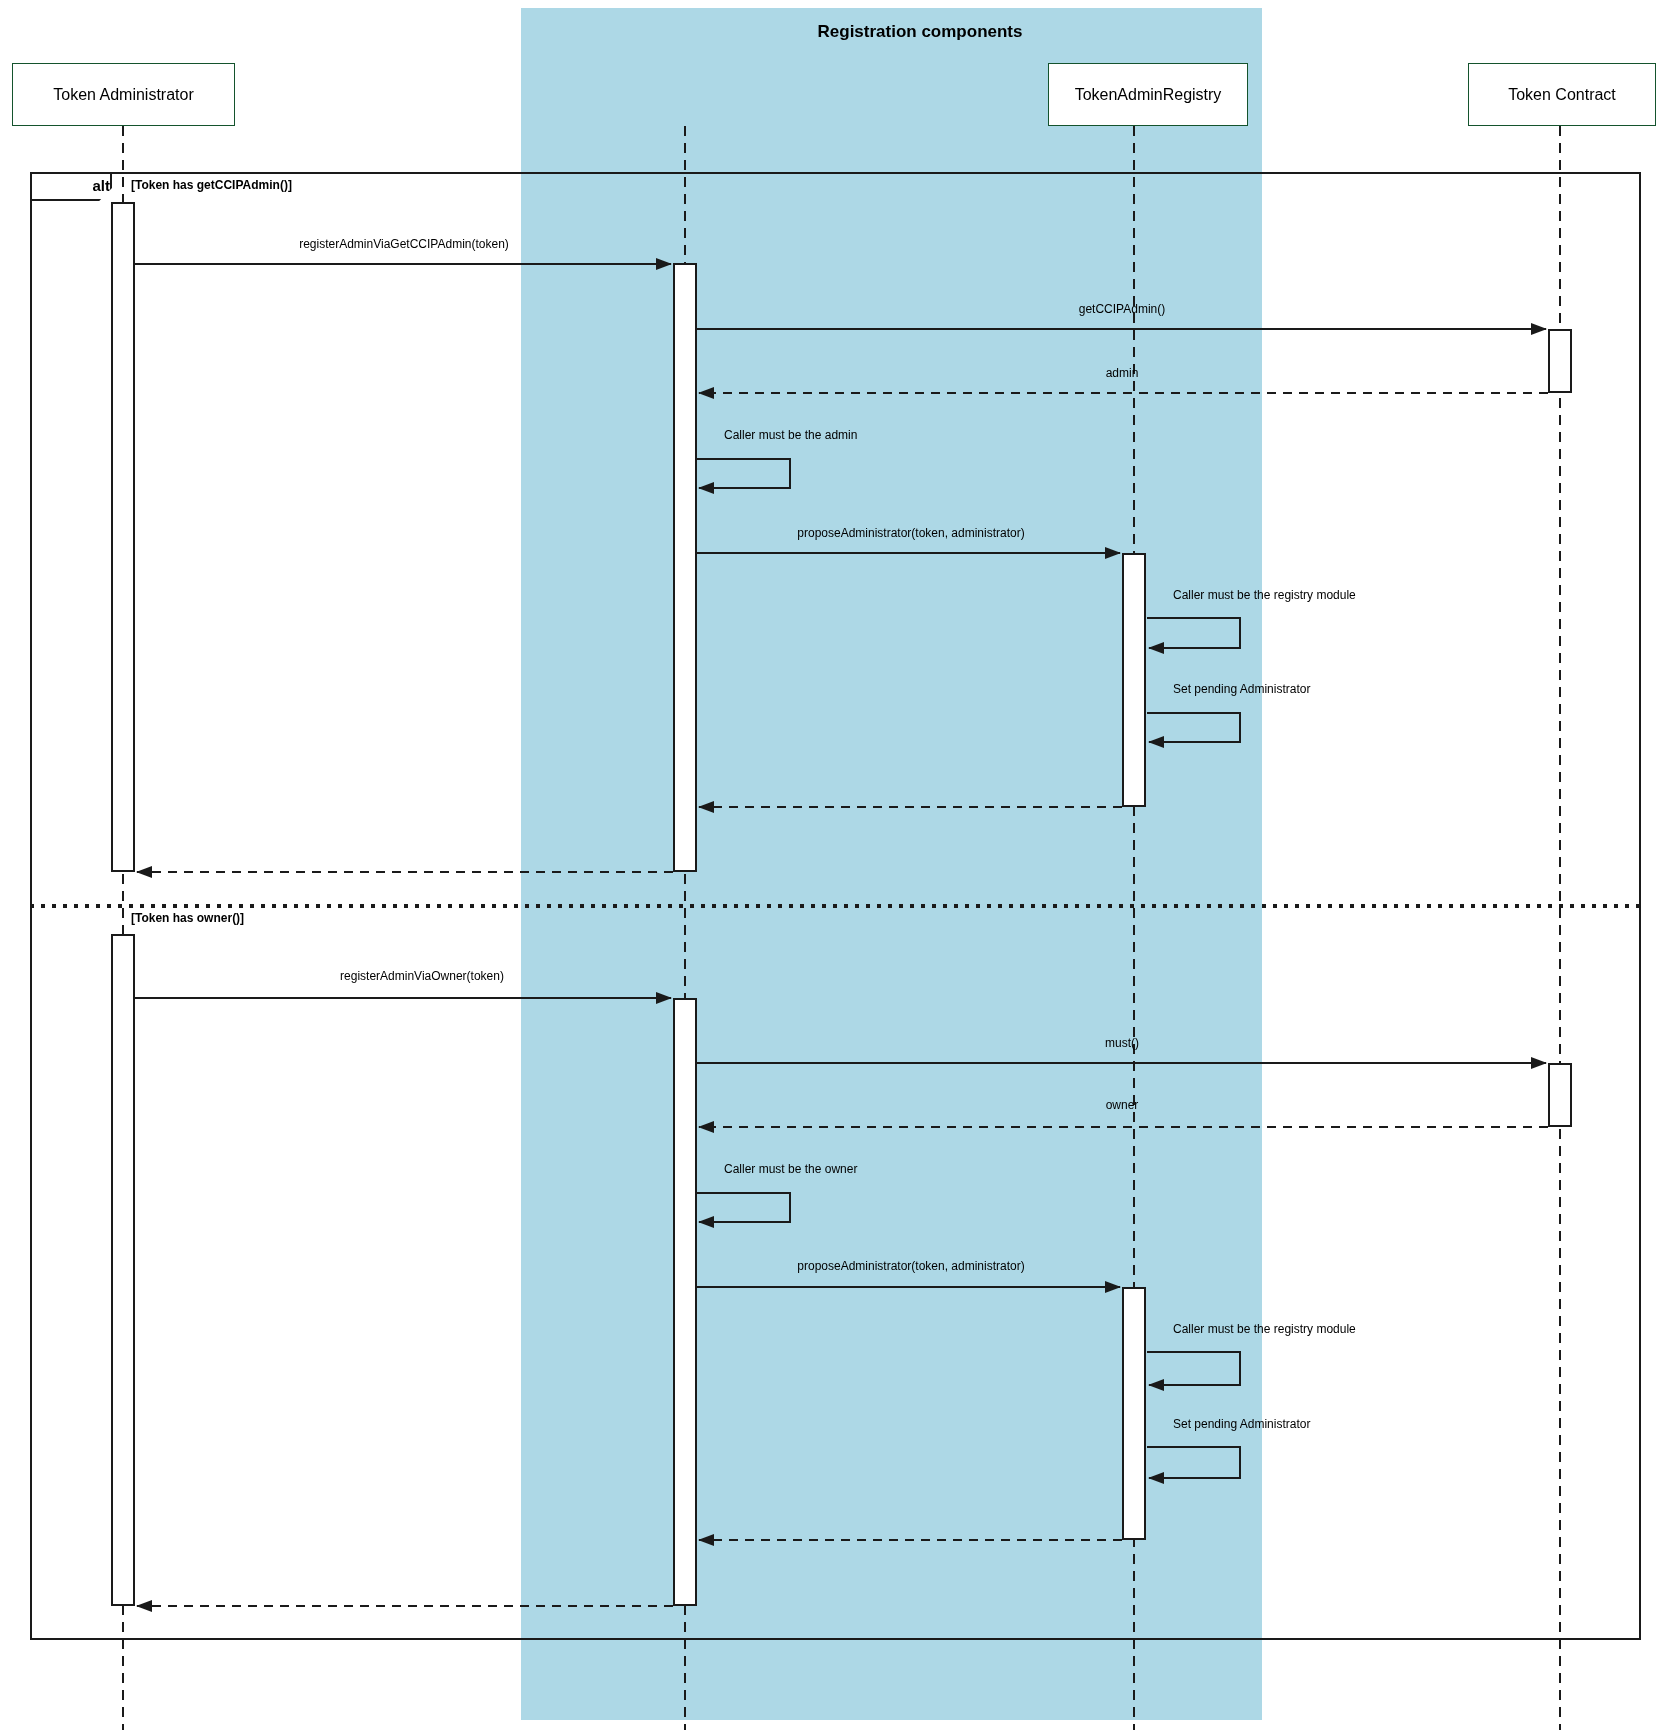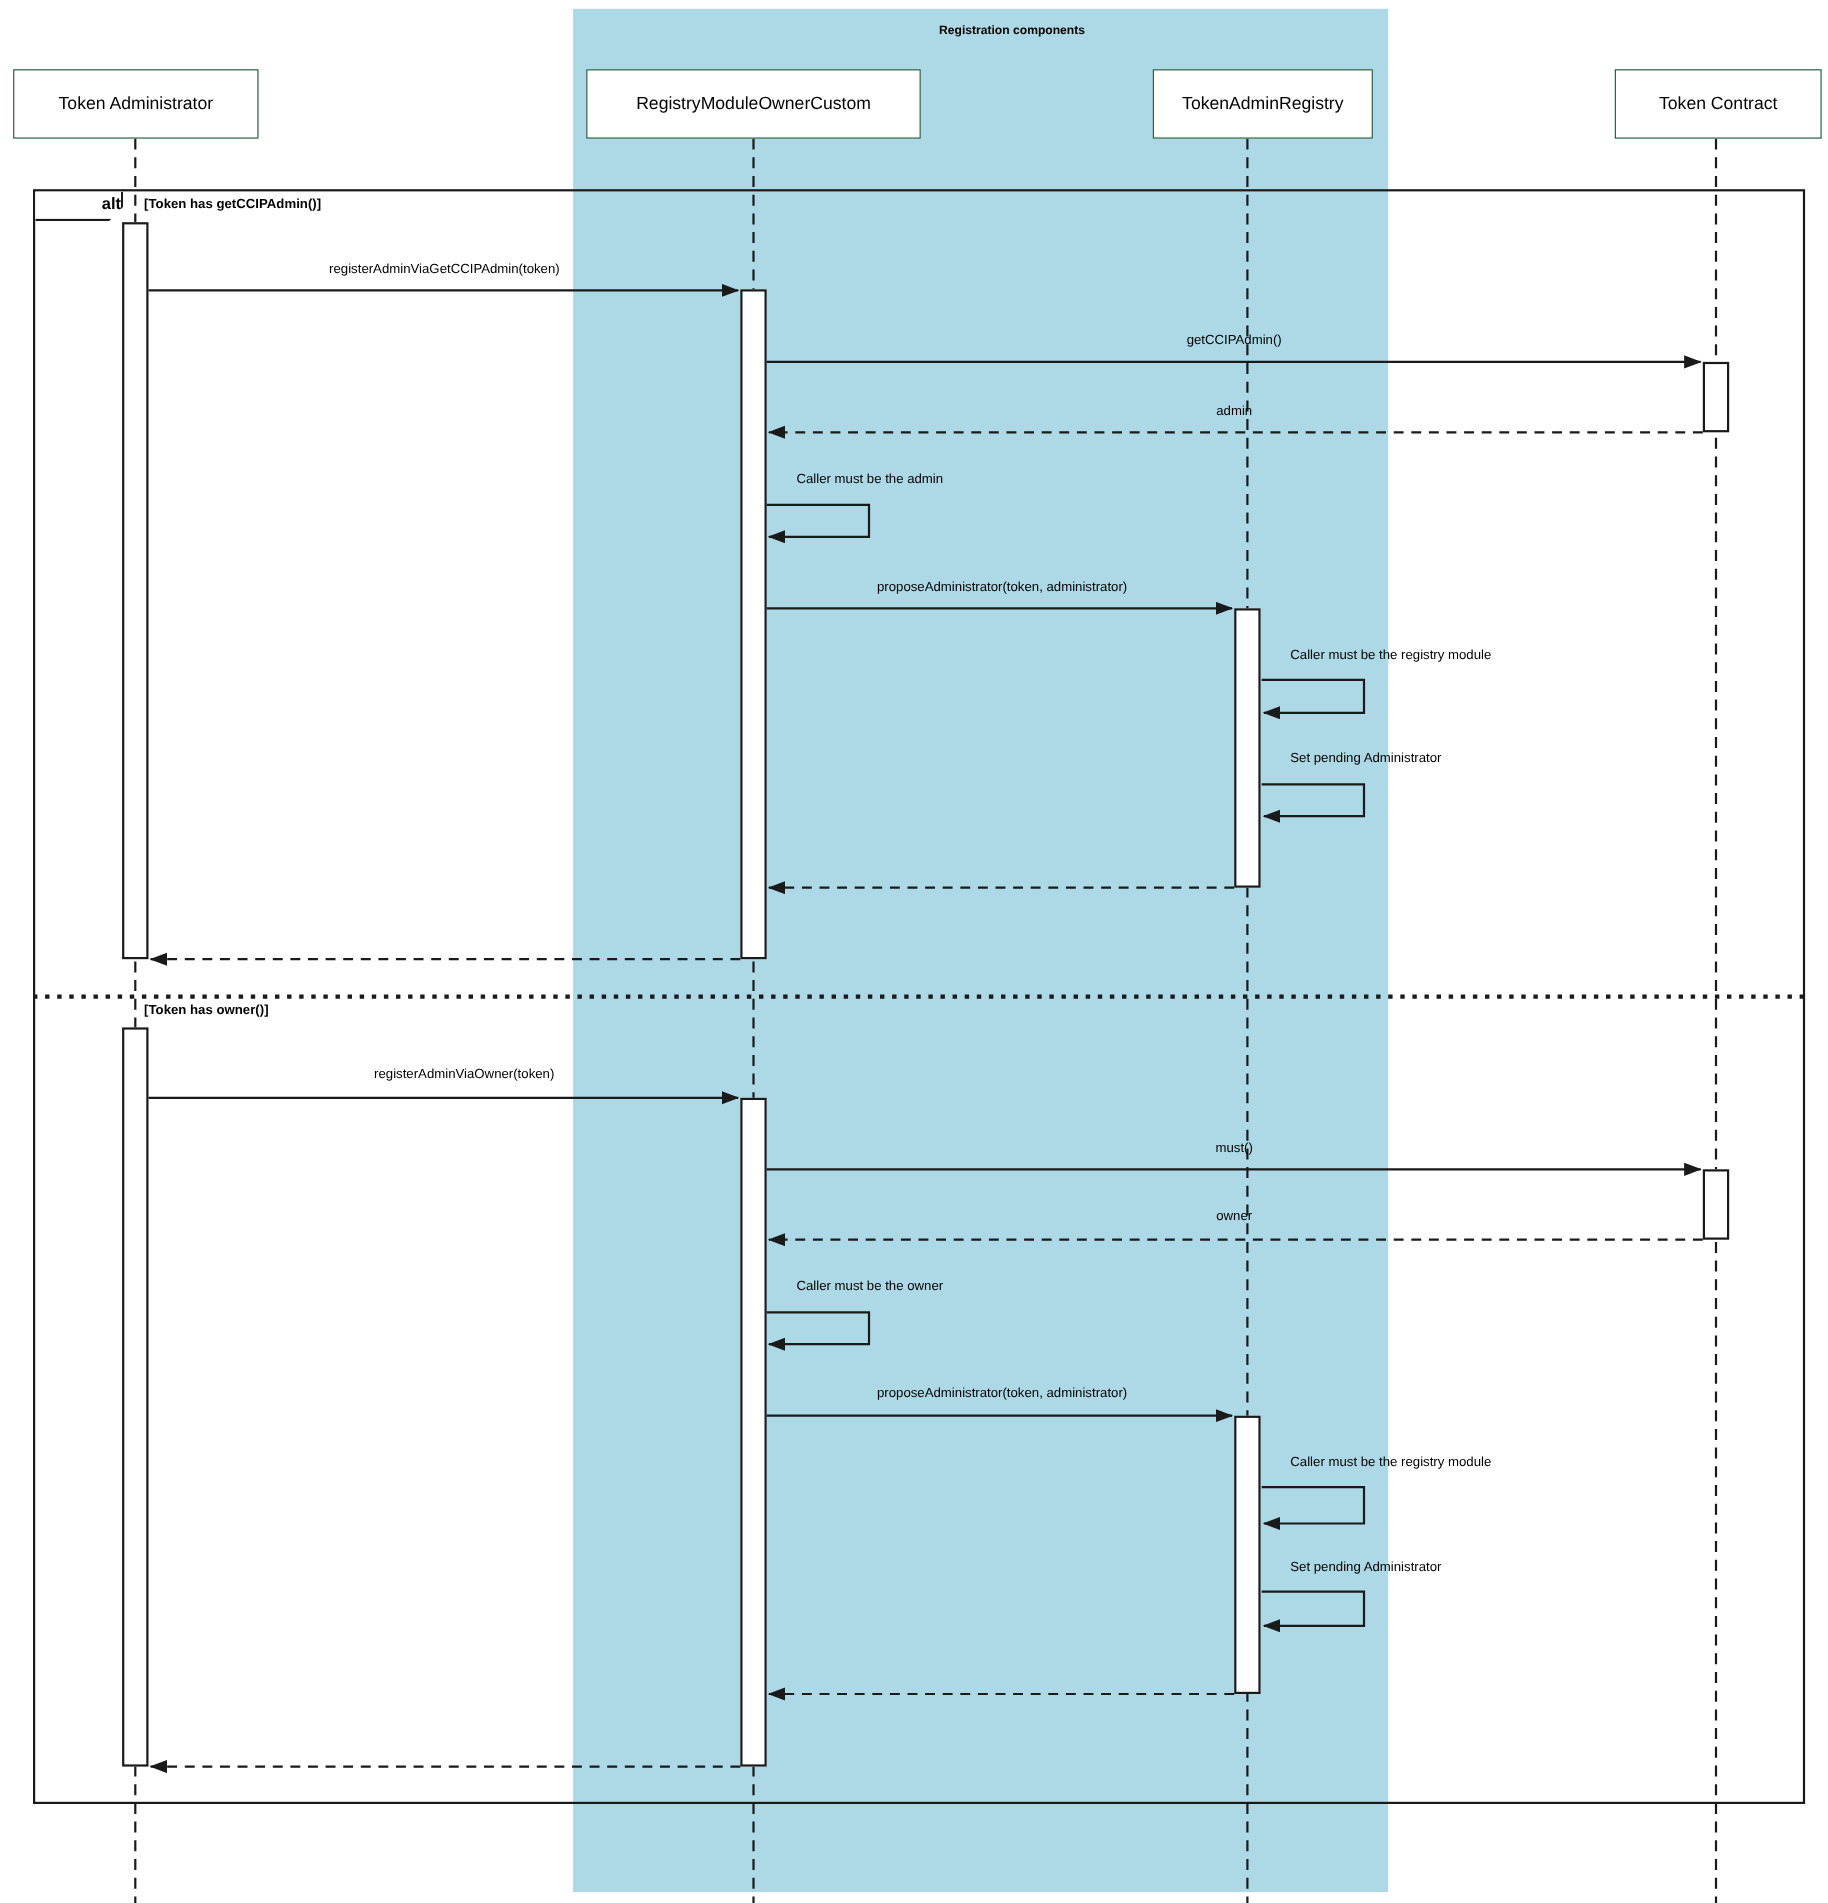--- a/index.html
+++ b/index.html
@@ -5,21 +5,21 @@
   * { margin:0; padding:0; box-sizing:border-box; }
   html,body { background:#ffffff; }
   body { font-family:"Liberation Sans", sans-serif; color:#000; }
   #stage {
     position:relative; width:1662px; height:1730px; overflow:hidden; background:#fff;
   }
   .abs { position:absolute; }
   
   .group-box { background:#ADD8E6; }
   .group-title {
-    font-weight:bold; font-size:11px; text-align:center; width:798px;
+    font-weight:bold; font-size:17px; text-align:center; width:798px;
   }
   
   .participant {
     background:#fff; border:1px solid #14532d; display:flex;
     align-items:center; justify-content:center; font-size:16px; white-space:nowrap;
   }
   
   .alt-frame { border:2px solid #1a1a1a; background:transparent; }
   .alt-pentagon {
     background:#fff; border:2px solid #1a1a1a; border-top:none; border-left:none;
@@ -50,23 +50,20 @@
     <g stroke="#1a1a1a" stroke-width="2" stroke-dasharray="10,7">
       <line x1="123" y1="126" x2="123" y2="1730"></line>
       <line x1="685" y1="126" x2="685" y2="1730"></line>
       <line x1="1134" y1="126" x2="1134" y2="1730"></line>
       <line x1="1560" y1="126" x2="1560" y2="1730"></line>
     </g>
   </svg>
 
   <div class="abs participant" style="left:12px; top:63px; width:223px; height:63px;">
     <span>Token Administrator</span>
-  </div>
-  <div class="abs participant" style="left:533px; top:63px; width:304px; height:63px;">
-    <span>RegistryModuleOwnerCustom</span>
   </div>
   <div class="abs participant" style="left:1048px; top:63px; width:200px; height:63px;">
     <span>TokenAdminRegistry</span>
   </div>
   <div class="abs participant" style="left:1468px; top:63px; width:188px; height:63px;">
     <span>Token Contract</span>
   </div>
 
   <div class="abs alt-pentagon" style="left:32px; top:174px;">
     <span>alt</span>

